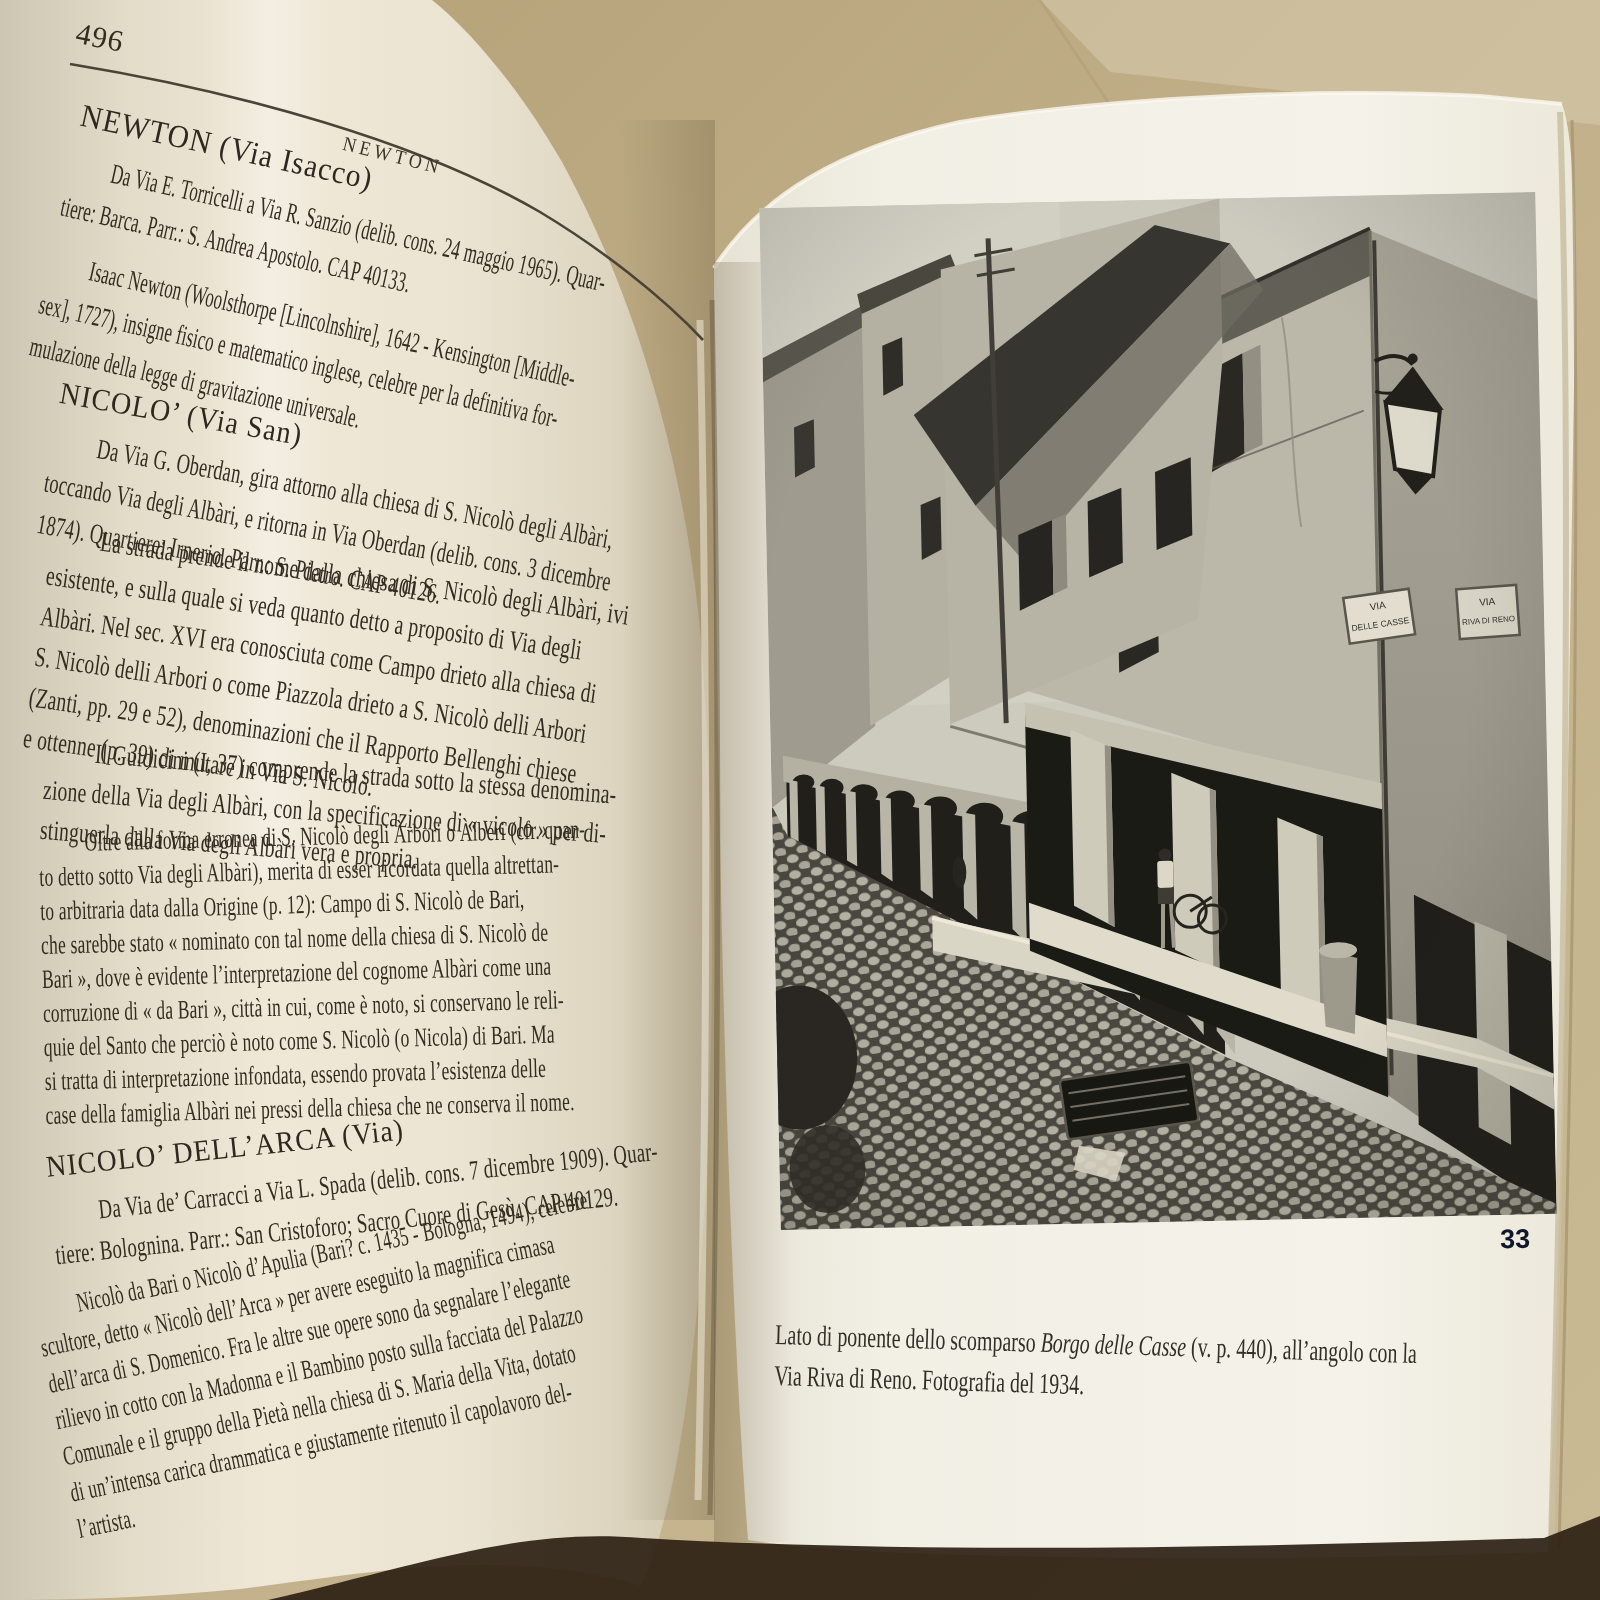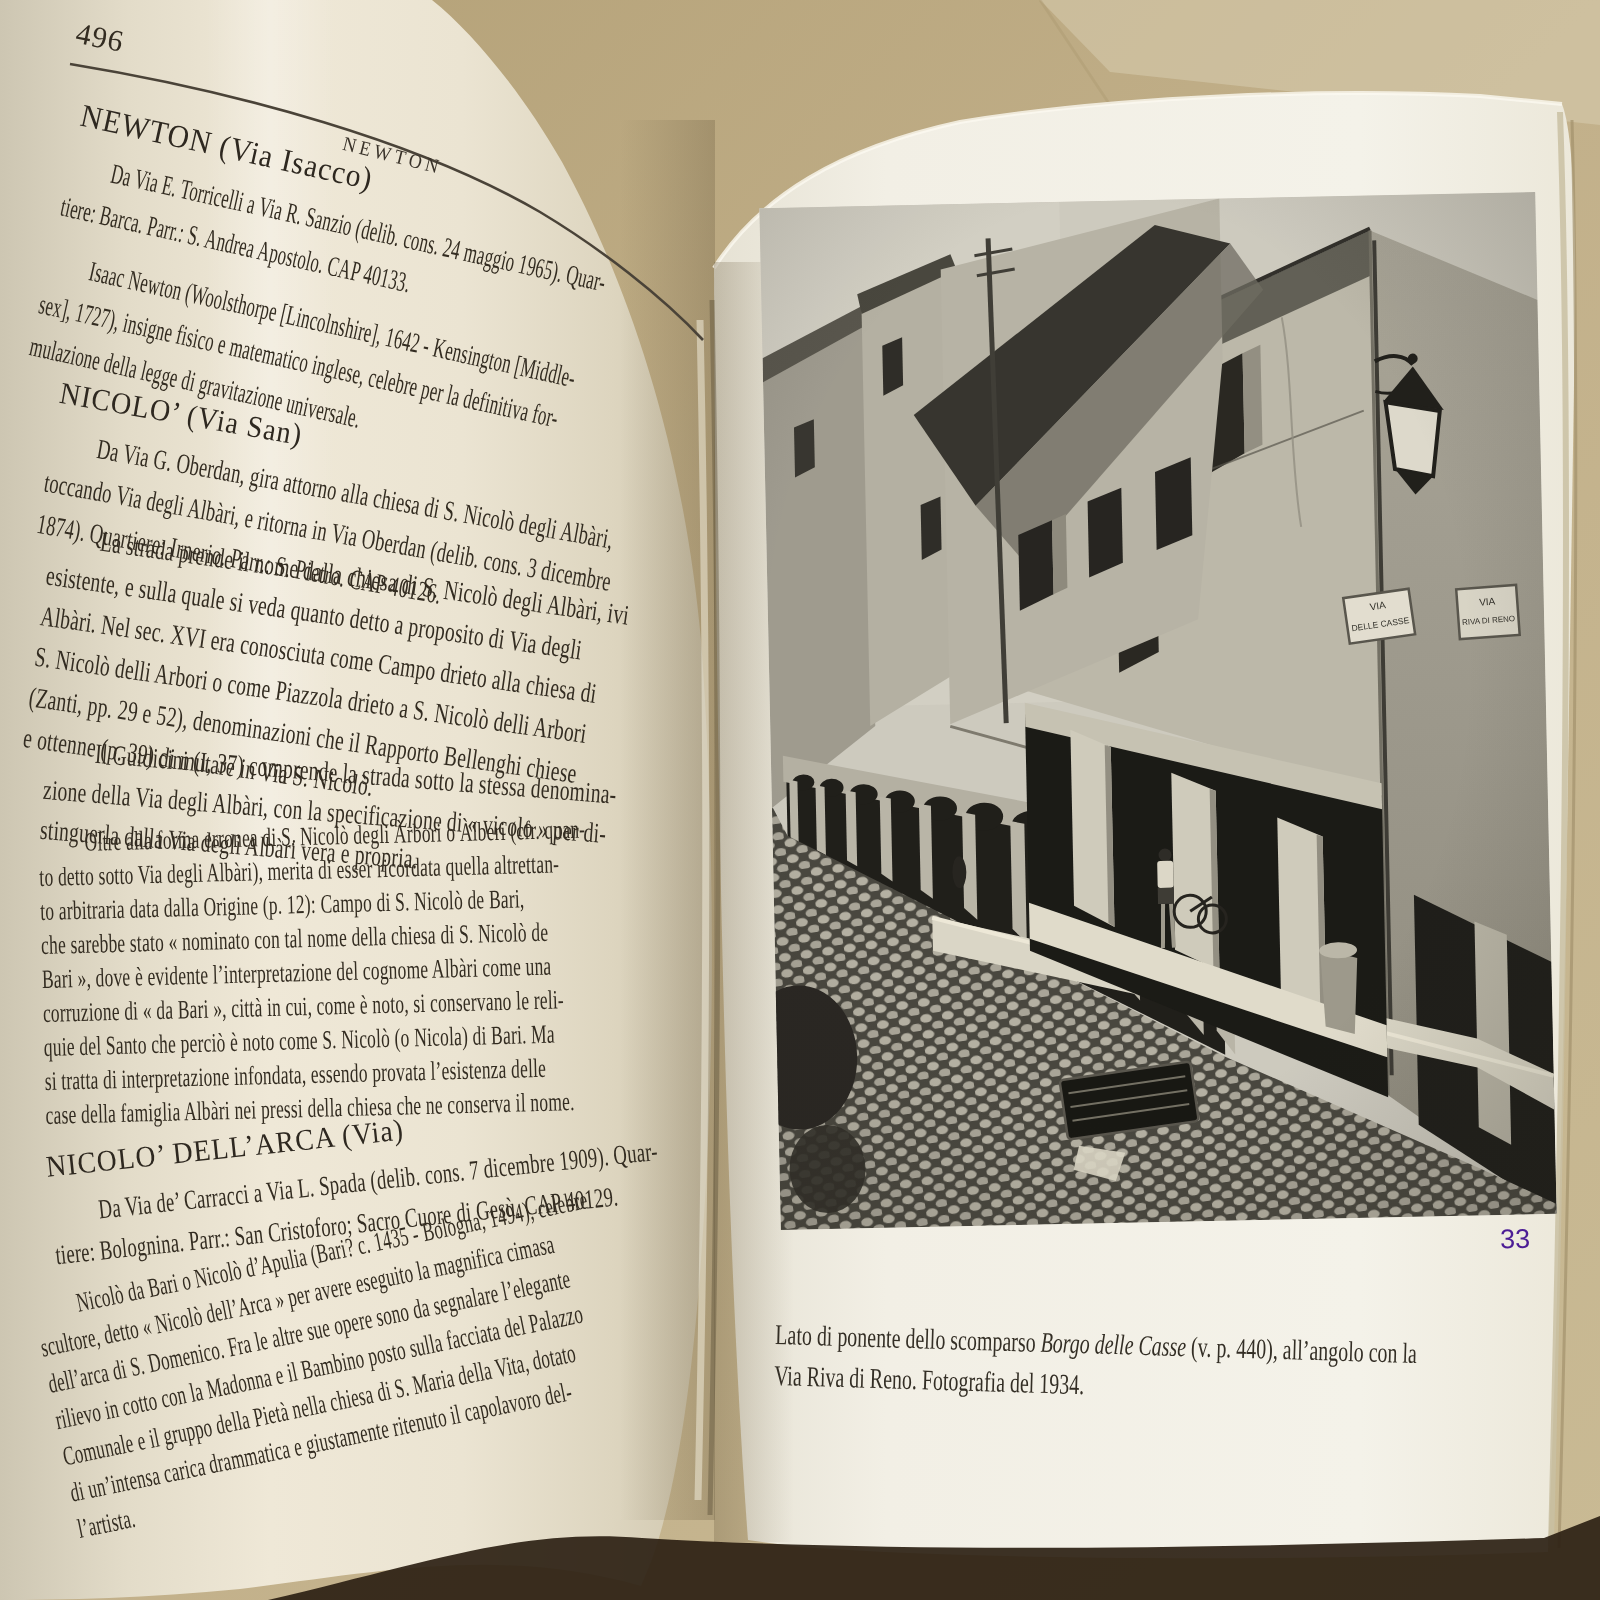--- a/index.html
+++ b/index.html
@@ -18,21 +18,21 @@
               transform:rotate(11.5deg);transform-origin:left top;color:#332c21;letter-spacing:1px;}
   #runningHead{position:absolute;left:346px;top:132px;font-size:20px;letter-spacing:4.5px;
                transform:rotate(14deg) scaleX(.9);transform-origin:left top;color:#3a332a;}
 
   #photoFrame{position:absolute;left:770px;top:200px;width:776px;height:1022px;
               transform:rotate(-1.2deg);overflow:hidden;background:#c9c8c1;
               filter:sepia(.10) contrast(.97);}
   #photoFrame svg{display:block;width:776px;height:1022px;}
 
   #figNumber{position:absolute;left:1500px;top:1224px;font-family:"Liberation Sans",sans-serif;
-             font-size:27px;font-weight:400;color:#4c1d95;transform:rotate(-1deg);}
+             font-size:27px;font-weight:700;color:#0f172a;transform:rotate(-1deg);}
 
   #caption{position:absolute;left:776px;top:1314px;width:1100px;
            transform:rotate(1.7deg);transform-origin:left top;color:#332e25;}
   #caption .capline{white-space:pre;font-size:28.5px;line-height:41px;
                     transform:scaleX(.70);transform-origin:left top;}
   #caption .em{font-style:italic;}
 
   .signText{font-family:"Liberation Sans",sans-serif;fill:#2e2d27;}
 </style>
 </head>

